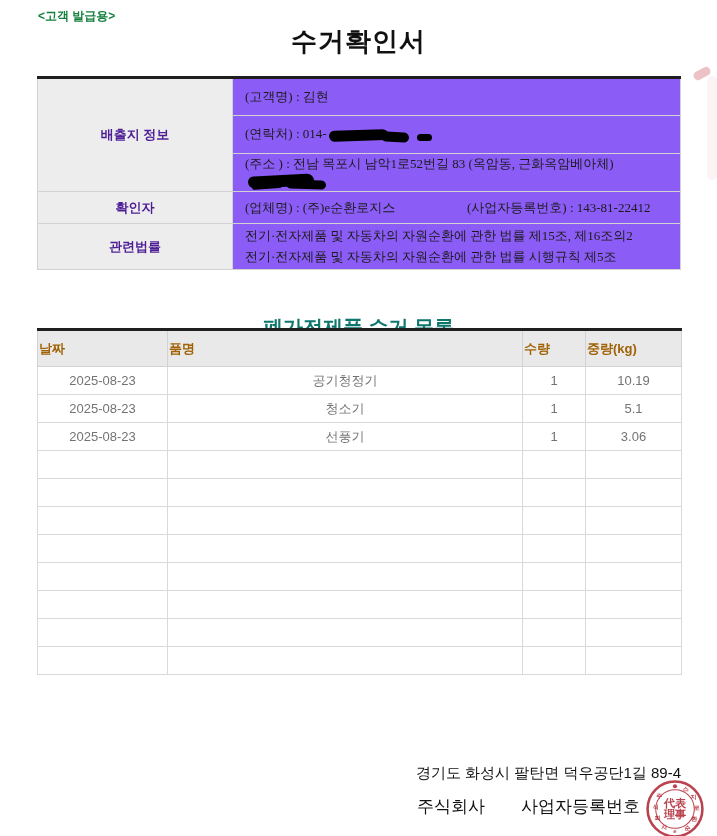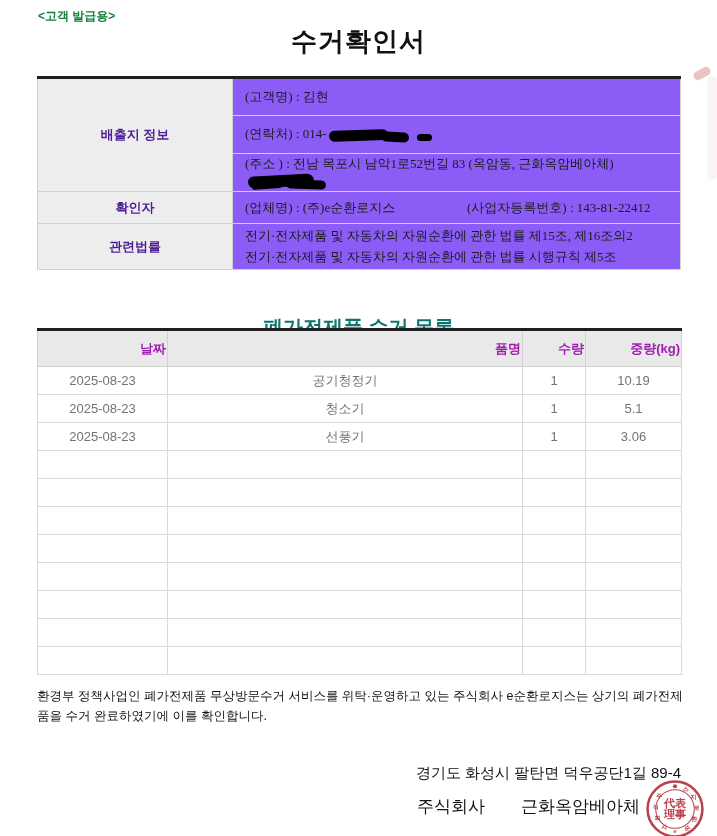--- a/index.html
+++ b/index.html
@@ -57,21 +57,21 @@
     text-align:center;font-size:20px;font-weight:bold;color:#0f766e;margin-top:23px;
   }
   .list-table{
     position:absolute;left:37px;top:328px;width:644px;
     border-top:3px solid #1f1f1f;
     border-left:1px solid #c9c9c9;border-right:1px solid #c9c9c9;border-bottom:1px solid #c9c9c9;
     font-size:13px;
   }
   .list-table th{
     background:#e9e9e9;border:1px solid #d2d2d2;
-    height:33px;font-size:13px;font-weight:bold;color:#a21caf;text-align:right;
+    height:33px;font-size:13px;font-weight:bold;color:#a16207;text-align:left;
   }
   .list-table td{
     border:1px solid #d9d9d9;height:25px;text-align:center;color:#737373;background:#fff;
   }
   
   .footer-statement{
     position:absolute;left:37px;top:686px;width:646px;
     font-size:12.5px;line-height:1.6;color:#111;text-align:left;
   }
   .company-address{
@@ -216,25 +216,24 @@
         </tr>
         <tr>
           <td></td>
           <td></td>
           <td></td>
           <td></td>
         </tr>
       </tbody>
   </table>
 
-  <div class="footer-statement">환경부 정책사업인 폐가전제품 무상방문수거 서비스를 위탁·운영하고 있는 주식회사 e순환로지스는 상기의 폐가전제품을 수거 완료하였기에 이를 확인합니다.</div>
   <div class="company-address">경기도 화성시 팔탄면 덕우공단1길 89-4</div>
 
   <div class="company-line">
-    <span>주식회사</span><span class="gap"></span><span>근화옥암베아체</span>
+    <span>주식회사</span><span class="gap"></span><span>사업자등록번호</span>
   </div>
 
   <div class="seal">
     <svg width="60" height="60" viewBox="0 0 70 70">
       <g stroke="#b5333f" fill="none" opacity="0.92">
         <circle cx="35" cy="35" r="32" stroke-width="3"></circle>
         <circle cx="35" cy="35" r="22.5" stroke-width="1.2"></circle>
       </g>
       <g fill="#b5333f" opacity="0.92">
         <circle cx="35" cy="8.5" r="2.4"></circle>

